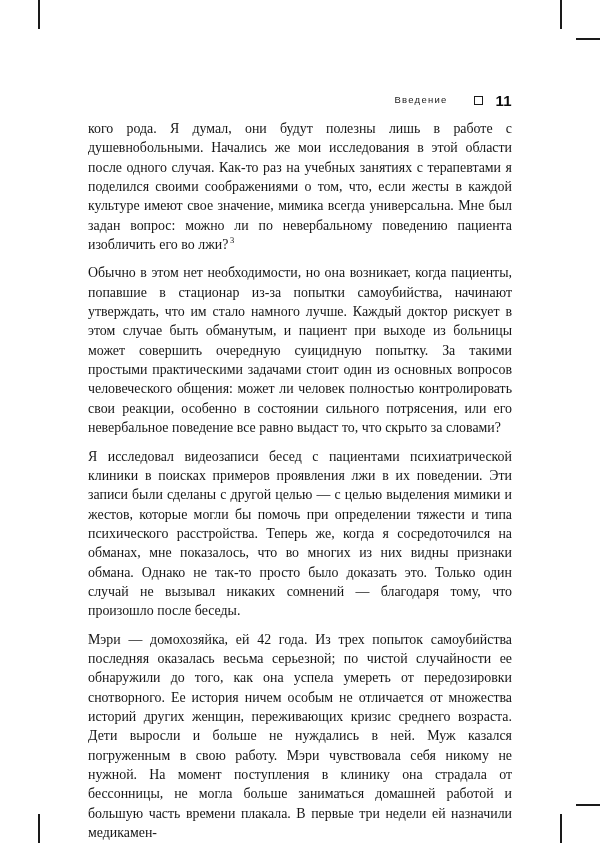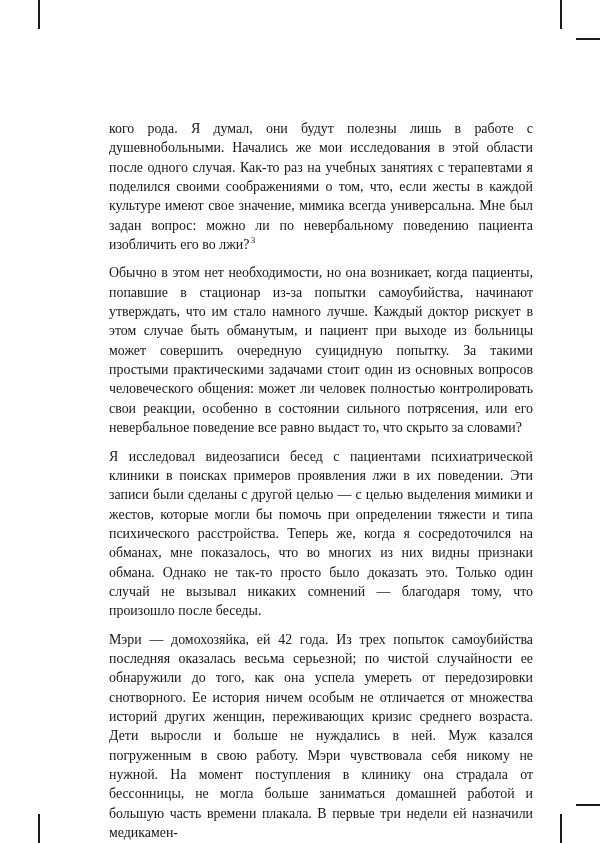--- a/index.html
+++ b/index.html
@@ -76,21 +76,20 @@
     color: #0d0d0d;
     line-height: 1;
   }
 
   
   .column {
     position: absolute;
     top: 119px;
     left: 0;
     width: 424px;
-    margin-left: 21px;
   }
   p.para {
     margin: 0;
     font-size: 13.9px;
     line-height: 19.35px;
     text-align: justify;
     text-justify: inter-word;
     color: #151515;
     hyphens: none;
     word-spacing: 0.1px;
@@ -110,20 +109,25 @@
 
 <div class="crop crop-v crop-tl"></div>
 <div class="crop crop-v crop-tr"></div>
 <div class="crop crop-v crop-bl"></div>
 <div class="crop crop-v crop-br"></div>
 <div class="crop crop-h crop-rt"></div>
 <div class="crop crop-h crop-rb"></div>
 
 <div class="page">
 
+  <div class="running-head">
+    <span class="rh-title">Введение</span>
+    <span class="rh-sep"></span>
+    <span class="rh-page">11</span>
+  </div>
 
   <div class="column">
     <p class="para"><span>кого рода. Я думал, они будут полезны лишь в работе с душевнобольными. Начались же мои исследования в этой области после одного случая. Как-то раз на учебных занятиях с терапевтами я поделился своими соображениями о том, что, если жесты в каждой культуре имеют свое значение, мимика всегда универсальна. Мне был задан вопрос: можно ли по невербальному поведению пациента изобличить его во лжи?</span><sup class="fn">3</sup></p>
     <p class="para"><span>Обычно в этом нет необходимости, но она возникает, когда пациенты, попавшие в стационар из-за попытки самоубийства, начинают утверждать, что им стало намного лучше. Каждый доктор рискует в этом случае быть обманутым, и пациент при выходе из больницы может совершить очередную суицидную попытку. За такими простыми практическими задачами стоит один из основных вопросов человеческого общения: может ли человек полностью контролировать свои реакции, особенно в состоянии сильного потрясения, или его невербальное поведение все равно выдаст то, что скрыто за словами?</span></p>
     <p class="para"><span>Я исследовал видеозаписи бесед с пациентами психиатрической клиники в поисках примеров проявления лжи в их поведении. Эти записи были сделаны с другой целью — с целью выделения мимики и жестов, которые могли бы помочь при определении тяжести и типа психического расстройства. Теперь же, когда я сосредоточился на обманах, мне показалось, что во многих из них видны признаки обмана. Однако не так-то просто было доказать это. Только один случай не вызывал никаких сомнений — благодаря тому, что произошло после беседы.</span></p>
     <p class="para"><span>Мэри — домохозяйка, ей 42 года. Из трех попыток самоубийства последняя оказалась весьма серьезной; по чистой случайности ее обнаружили до того, как она успела умереть от передозировки снотворного. Ее история ничем особым не отличается от множества историй других женщин, переживающих кризис среднего возраста. Дети выросли и больше не нуждались в ней. Муж казался погруженным в свою работу. Мэри чувствовала себя никому не нужной. На момент поступления в клинику она страдала от бессонницы, не могла больше заниматься домашней работой и большую часть времени плакала. В первые три недели ей назначили медикамен-</span></p>
   </div>
 
 </div>
 

